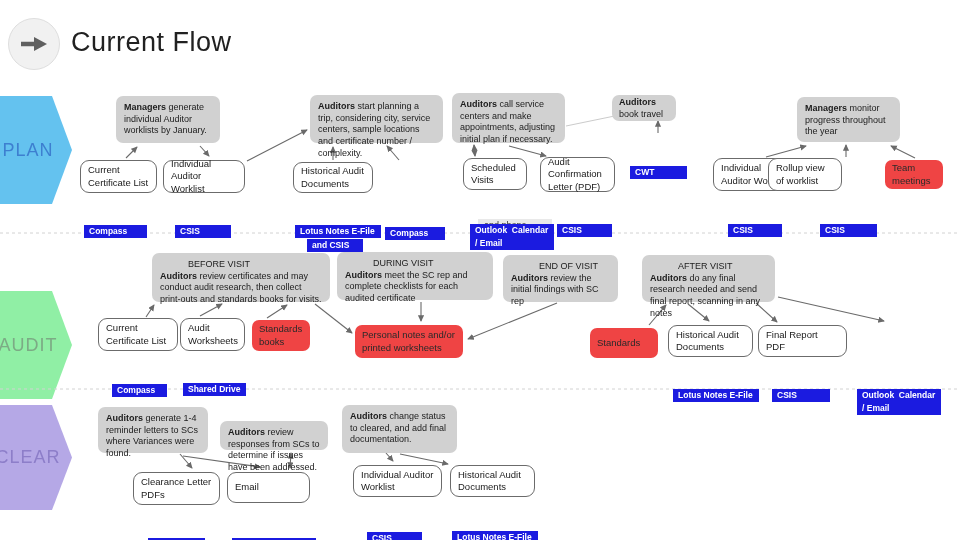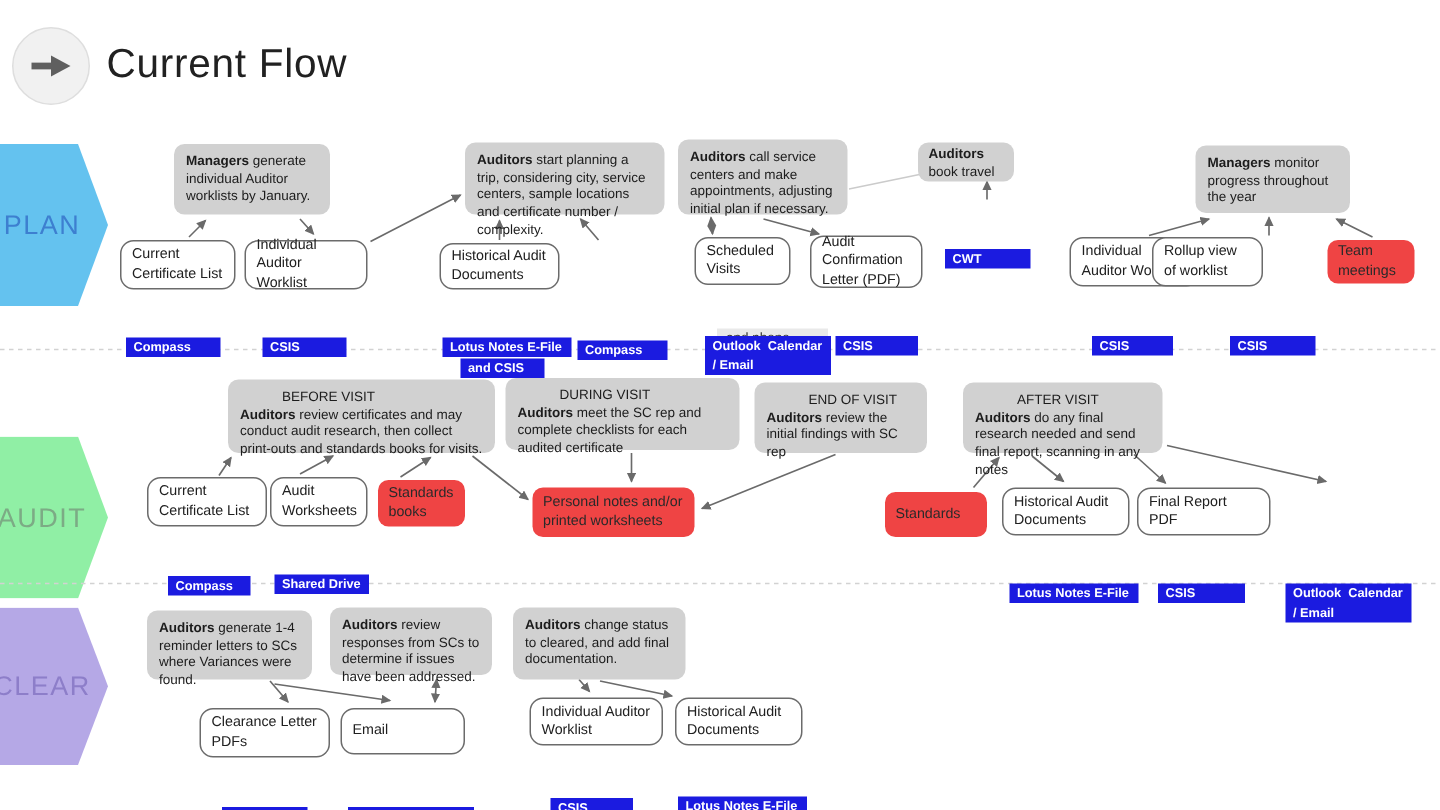--- a/index.html
+++ b/index.html
@@ -194,21 +194,21 @@
   <div class="chip" style="left:112px;top:352px;width:55px">Compass</div>
   <div class="chip" style="left:183px;top:351px">Shared Drive</div>
   <div class="chip" style="left:673px;top:357px">Lotus Notes E-File</div>
   <div class="chip" style="left:772px;top:357px;width:58px">CSIS</div>
   <div class="chip" style="left:857px;top:357px">Outlook  Calendar
 / Email</div>
 
   <div class="activity" style="left:98px;top:407px;width:110px;height:46px">
     <span class="b">Auditors</span><span> generate 1-4 reminder letters to SCs where Variances were found.</span>
   </div>
-  <div class="activity" style="left:220px;top:405px;width:108px;height:45px">
+  <div class="activity" style="left:220px;top:421px;width:108px;height:29px">
     <span class="b">Auditors</span><span> review responses from SCs to determine if issues have been addressed.</span>
   </div>
   <div class="activity" style="left:342px;top:405px;width:115px;height:48px">
     <span class="b">Auditors</span><span> change status to cleared, and add final documentation.</span>
   </div>
 
   <div class="artifact" style="left:133px;top:472px;width:87px;height:33px">
       <span>Clearance Letter PDFs</span>
     </div>
   <div class="artifact" style="left:227px;top:472px;width:83px;height:31px">

